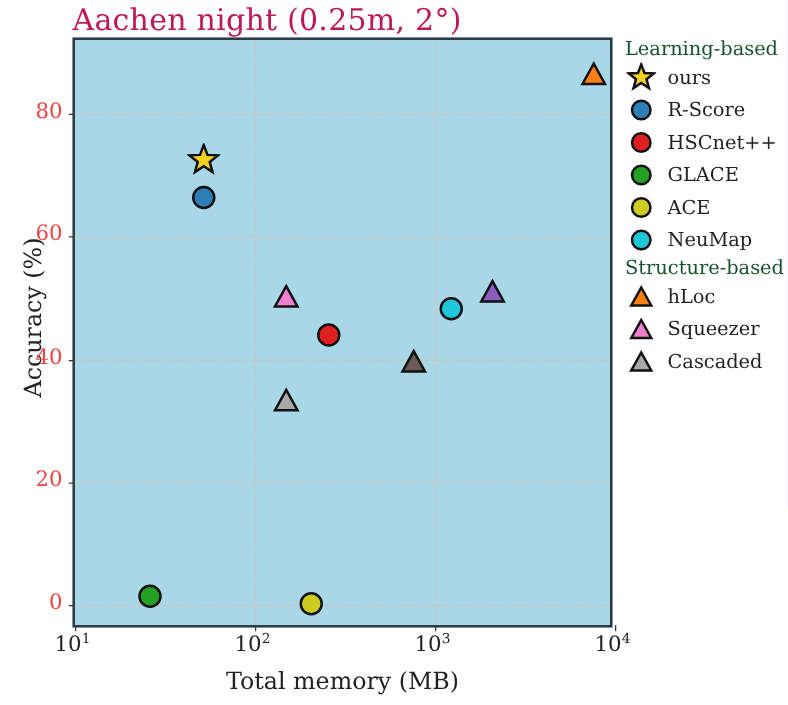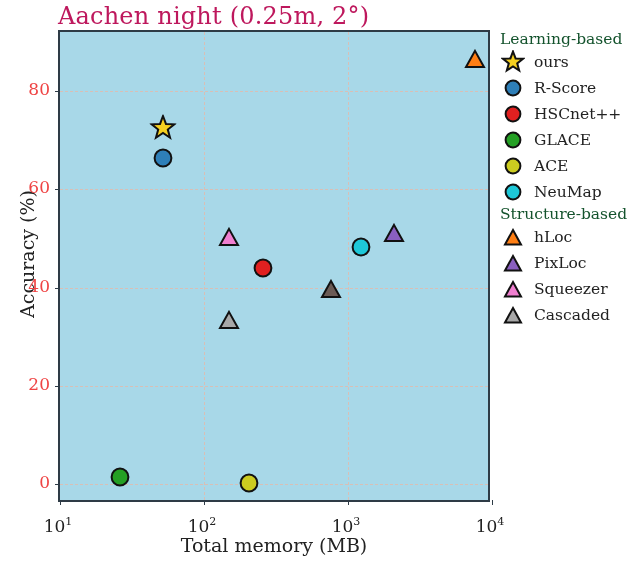--- a/index.html
+++ b/index.html
@@ -91,21 +91,20 @@
     width: 50px;
     height: 472px;
   }
 
   #xtick-labels {
     position: absolute;
     left: 58px;
     top: 506px;
     width: 432px;
     height: 30px;
-    margin-top: 10px;
   }
   .xtick-label {
     position: absolute;
     top: 0;
     transform: translateX(-50%);
     font-size: 17px;
     color: #222222;
     white-space: nowrap;
   }
   .xtick-label sup {
@@ -332,28 +331,20 @@
           <span class="legend-swatch">
             <svg width="20" height="18.400000000000002" viewBox="0 0 20 18.400000000000002">
               <polygon points="10,2 18,16.400000000000002 2,16.400000000000002" fill="#ff7f14" stroke="#111111" stroke-width="2" stroke-linejoin="miter"></polygon>
             </svg>
           </span>
           <span class="legend-label">hLoc</span>
         </div>
         <div class="legend-row">
           <span class="legend-swatch">
             <svg width="20" height="18.400000000000002" viewBox="0 0 20 18.400000000000002">
-              <polygon points="10,2 18,16.400000000000002 2,16.400000000000002" fill="#8a5fc0" stroke="#111111" stroke-width="2" stroke-linejoin="miter"></polygon>
-            </svg>
-          </span>
-          <span class="legend-label">PixLoc</span>
-        </div>
-        <div class="legend-row">
-          <span class="legend-swatch">
-            <svg width="20" height="18.400000000000002" viewBox="0 0 20 18.400000000000002">
               <polygon points="10,2 18,16.400000000000002 2,16.400000000000002" fill="#f07fd0" stroke="#111111" stroke-width="2" stroke-linejoin="miter"></polygon>
             </svg>
           </span>
           <span class="legend-label">Squeezer</span>
         </div>
         <div class="legend-row">
           <span class="legend-swatch">
             <svg width="20" height="18.400000000000002" viewBox="0 0 20 18.400000000000002">
               <polygon points="10,2 18,16.400000000000002 2,16.400000000000002" fill="#a8a8a8" stroke="#111111" stroke-width="2" stroke-linejoin="miter"></polygon>
             </svg>

